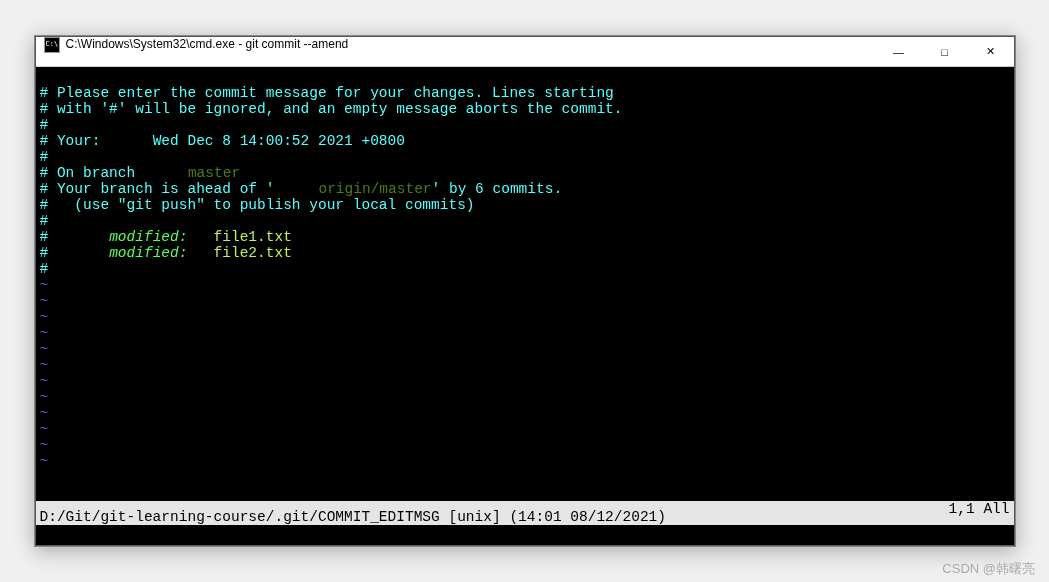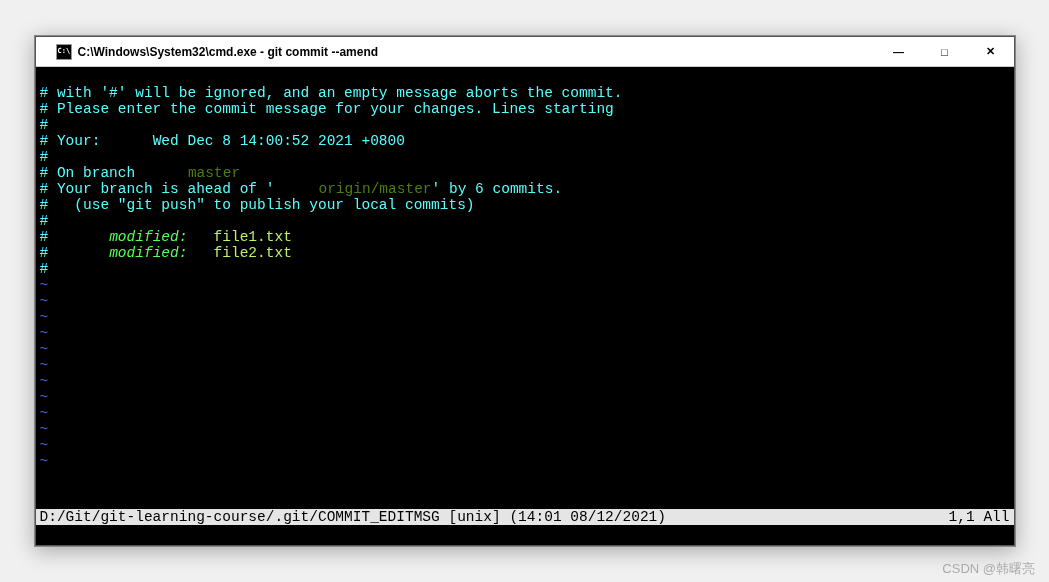--- a/index.html
+++ b/index.html
@@ -20,26 +20,24 @@
     .window {
       width: 980px;
       background: #fff;
       border: 1px solid #555;
     }
     .titlebar {
       height: 30px;
       background: #fff;
       border-bottom: 1px solid #ccc;
       display: flex;
-      align-items: center;
-      padding-left: 20px;
+      padding-left: 8px;
       font-family: "Segoe UI", Tahoma, sans-serif;
       font-size: 12px;
       color: #000;
-      font-weight: bold;
     }
     .titlebar .icon {
       width: 16px; height: 16px;
       background: #000;
       border: 1px solid #999;
       margin-right: 6px;
       position: relative;
     }
     .titlebar .icon::after{
       content:"C:\\";
@@ -77,21 +75,21 @@
     .tilde    { color: #5c5cff; }
     .statusbar {
       position: absolute;
       left: 0; right: 0; bottom: 20px;
       background: #e5e5e5;
       color: #000;
       padding: 0 4px;
       white-space: pre;
       display: flex;
     }
-    .statusbar .sb-left { flex: 1; }
+    .statusbar .sb-left { flex: 1; margin-top: 8px; }
     .statusbar .sb-right { text-align: left; }
     .bottom-gap {
       position: absolute; left:0; right:0; bottom:0; height:20px;
       background:#000;
     }
     .watermark {
       position: absolute;
       right: 14px; bottom: 4px;
       font-family: "Segoe UI", Tahoma, sans-serif;
       color: #aaa;
@@ -109,22 +107,22 @@
     <div class="title">C:\Windows\System32\cmd.exe - git  commit --amend</div>
     <div class="win-controls">
       <div class="win-btn">—</div>
       <div class="win-btn">□</div>
       <div class="win-btn close">✕</div>
     </div>
   </div>
 
   <div class="terminal">
     <div class="line">&nbsp;</div>
+    <div class="line"><span class="c-cyan">#</span><span class="c-cyan"> Please enter the commit message for your changes. Lines starting</span></div>
     <div class="line"><span class="c-cyan">#</span><span class="c-cyan"> with '#' will be ignored, and an empty message aborts the commit.</span></div>
-    <div class="line"><span class="c-cyan">#</span><span class="c-cyan"> Please enter the commit message for your changes. Lines starting</span></div>
     <div class="line"><span class="c-cyan">#</span></div>
     <div class="line"><span class="c-cyan">#</span><span class="c-cyan"> Your:      </span><span class="c-cyan">Wed Dec 8 14:00:52 2021 +0800</span></div>
     <div class="line"><span class="c-cyan">#</span></div>
     <div class="line"><span class="c-cyan">#</span><span class="c-cyan"> On branch </span><span class="c-red">master</span></div>
     <div class="line"><span class="c-cyan">#</span><span class="c-cyan"> Your branch is ahead of '</span><span class="c-red">origin/master</span><span class="c-cyan">' by 6 commits.</span></div>
     <div class="line"><span class="c-cyan">#</span><span class="c-cyan">   (use "git push" to publish your local commits)</span></div>
     <div class="line"><span class="c-cyan">#</span></div>
     <div class="line"><span class="c-cyan">#</span><span class="c-white">       </span><span class="c-green">modified:   </span><span class="c-magenta">file1.txt</span></div>
     <div class="line"><span class="c-cyan">#</span><span class="c-white">       </span><span class="c-green">modified:   </span><span class="c-magenta">file2.txt</span></div>
     <div class="line"><span class="c-cyan">#</span></div>

